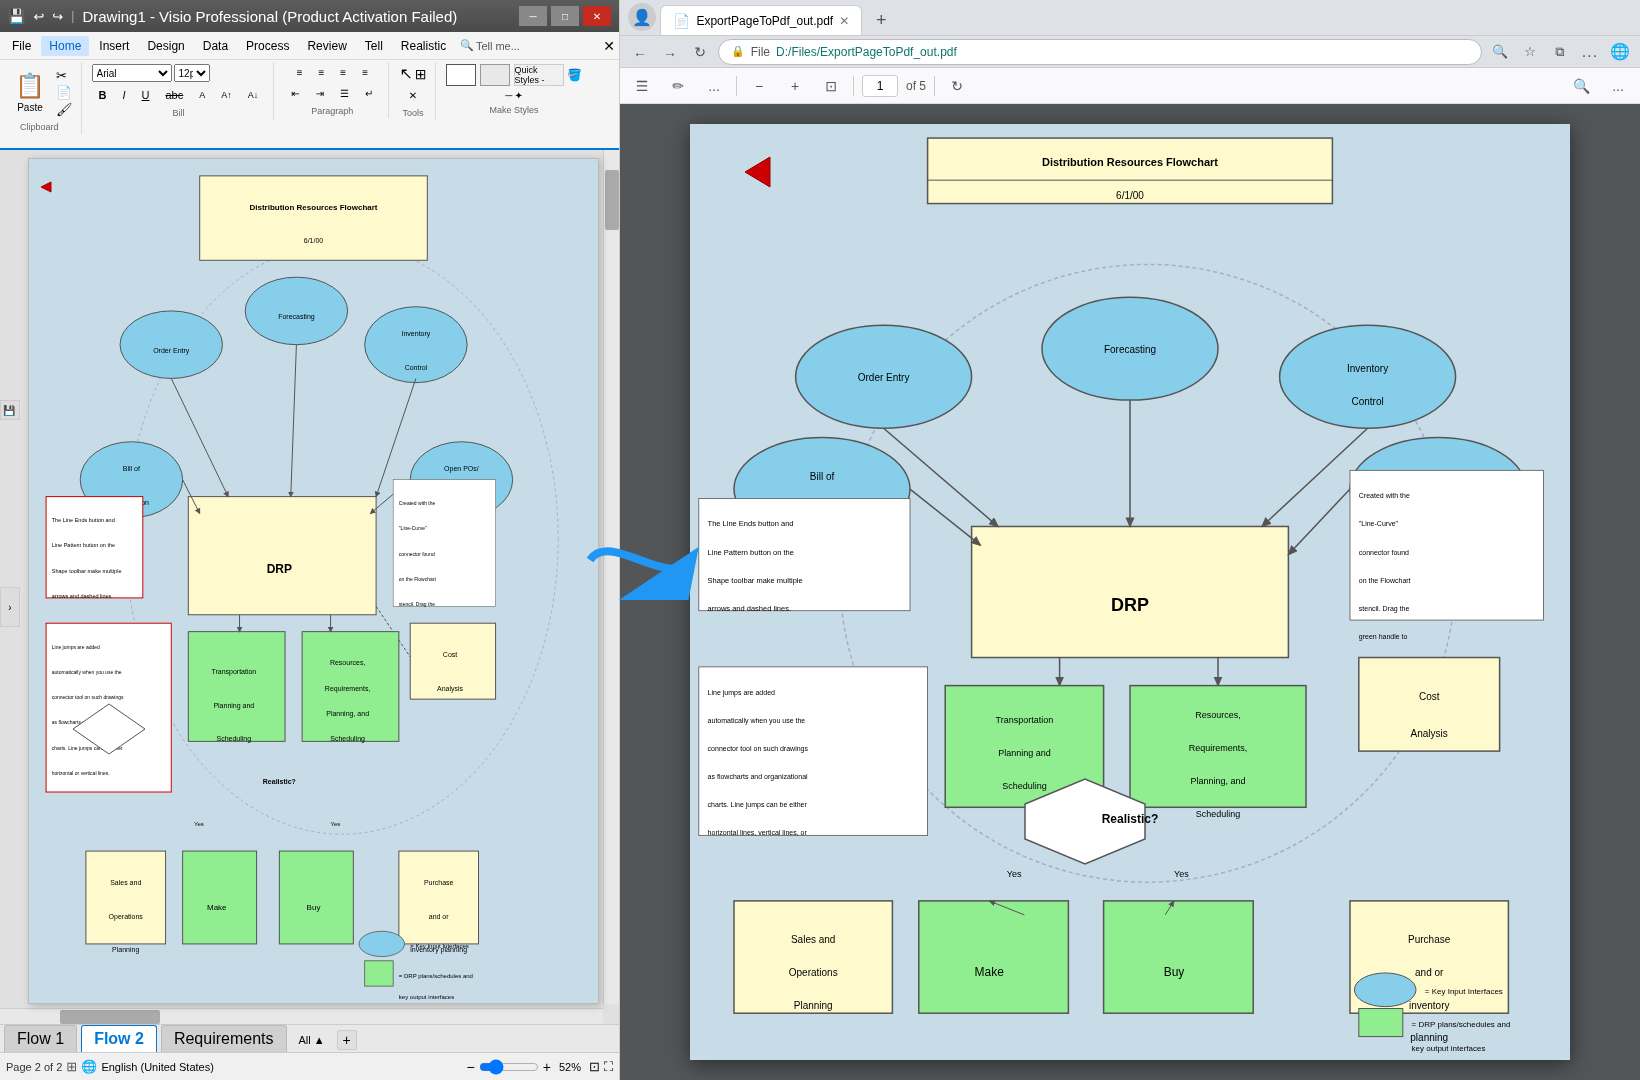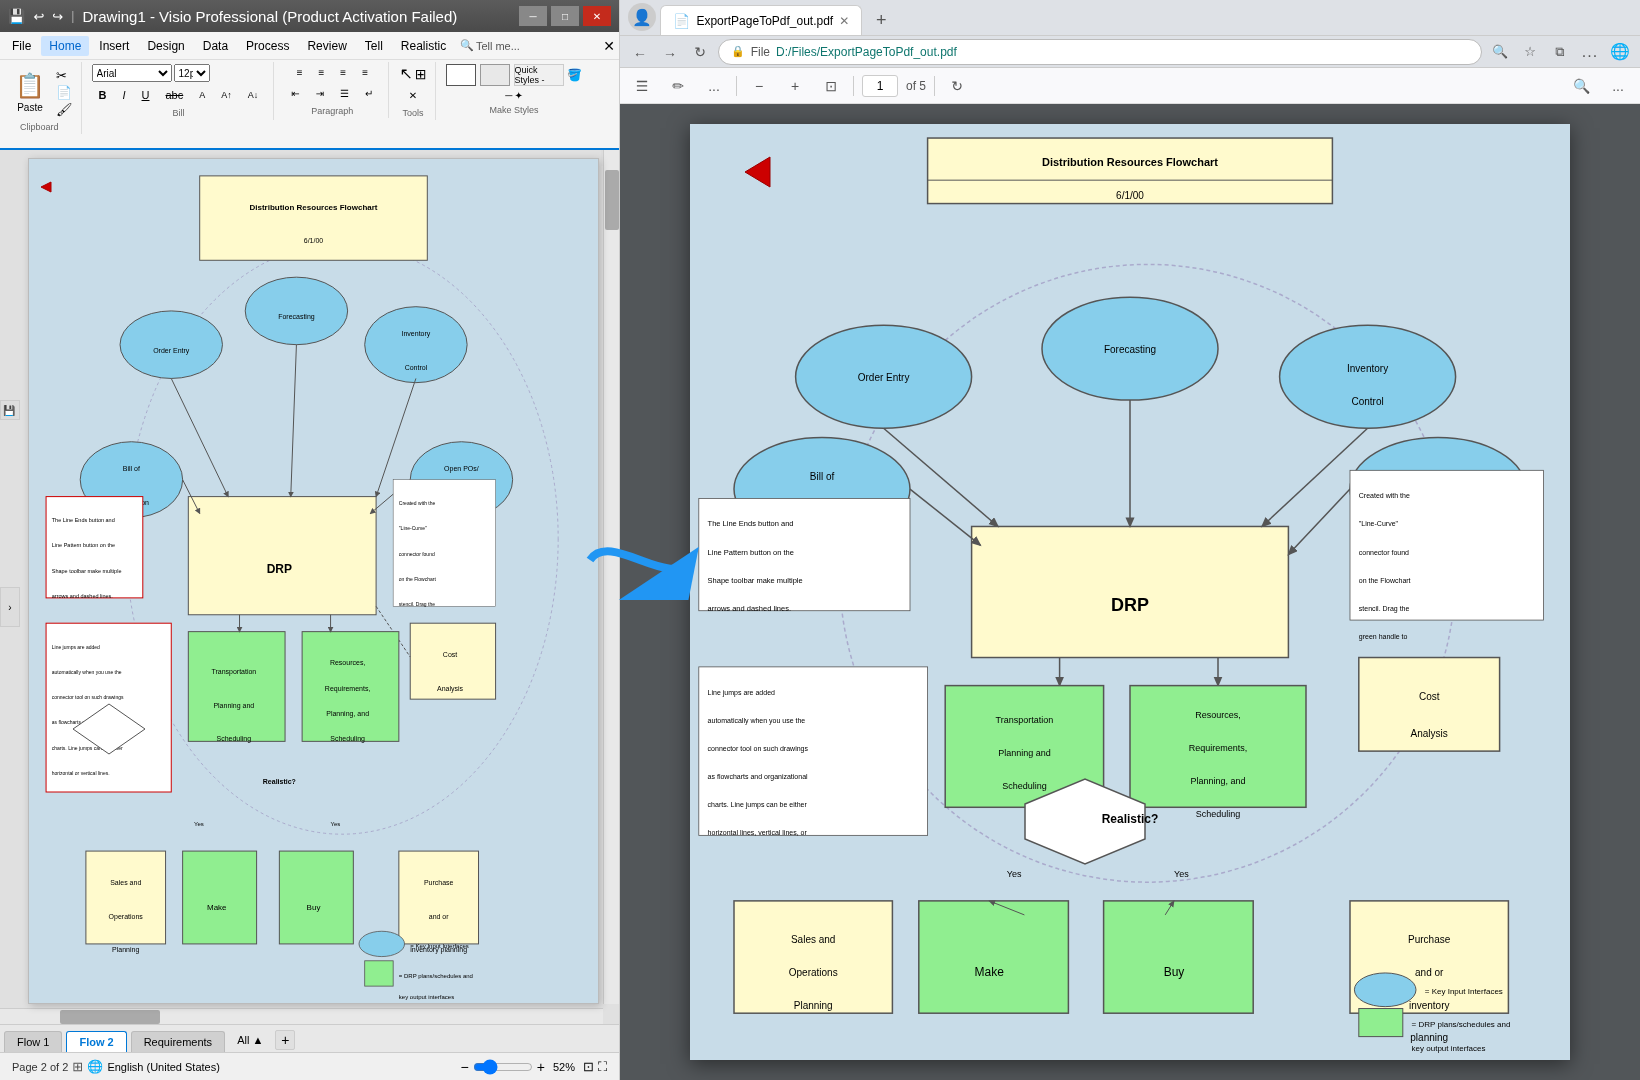--- a/index.html
+++ b/index.html
@@ -161,36 +161,36 @@
       position: relative;
     }
 
     
     .status-bar {
       height: 28px;
       background: #f0f0f0;
       border-top: 1px solid #ccc;
       display: flex;
       align-items: center;
-      padding: 0 12px;
+      padding: 0 6px;
       font-size: 11px;
       gap: 16px;
     }
     .tab-bar {
       height: 28px;
       background: #e8e8e8;
       border-top: 1px solid #ccc;
       display: flex;
       align-items: flex-end;
       padding: 0 4px;
       gap: 4px;
     }
     .tab {
       padding: 4px 12px;
-      font-size: 11px;
+      font-size: 16px;
       background: #d0d0d0;
       border: 1px solid #bbb;
       border-bottom: none;
       cursor: pointer;
       border-radius: 3px 3px 0 0;
     }
     .tab.active {
       background: white;
       color: #0078d7;
       font-weight: bold;

